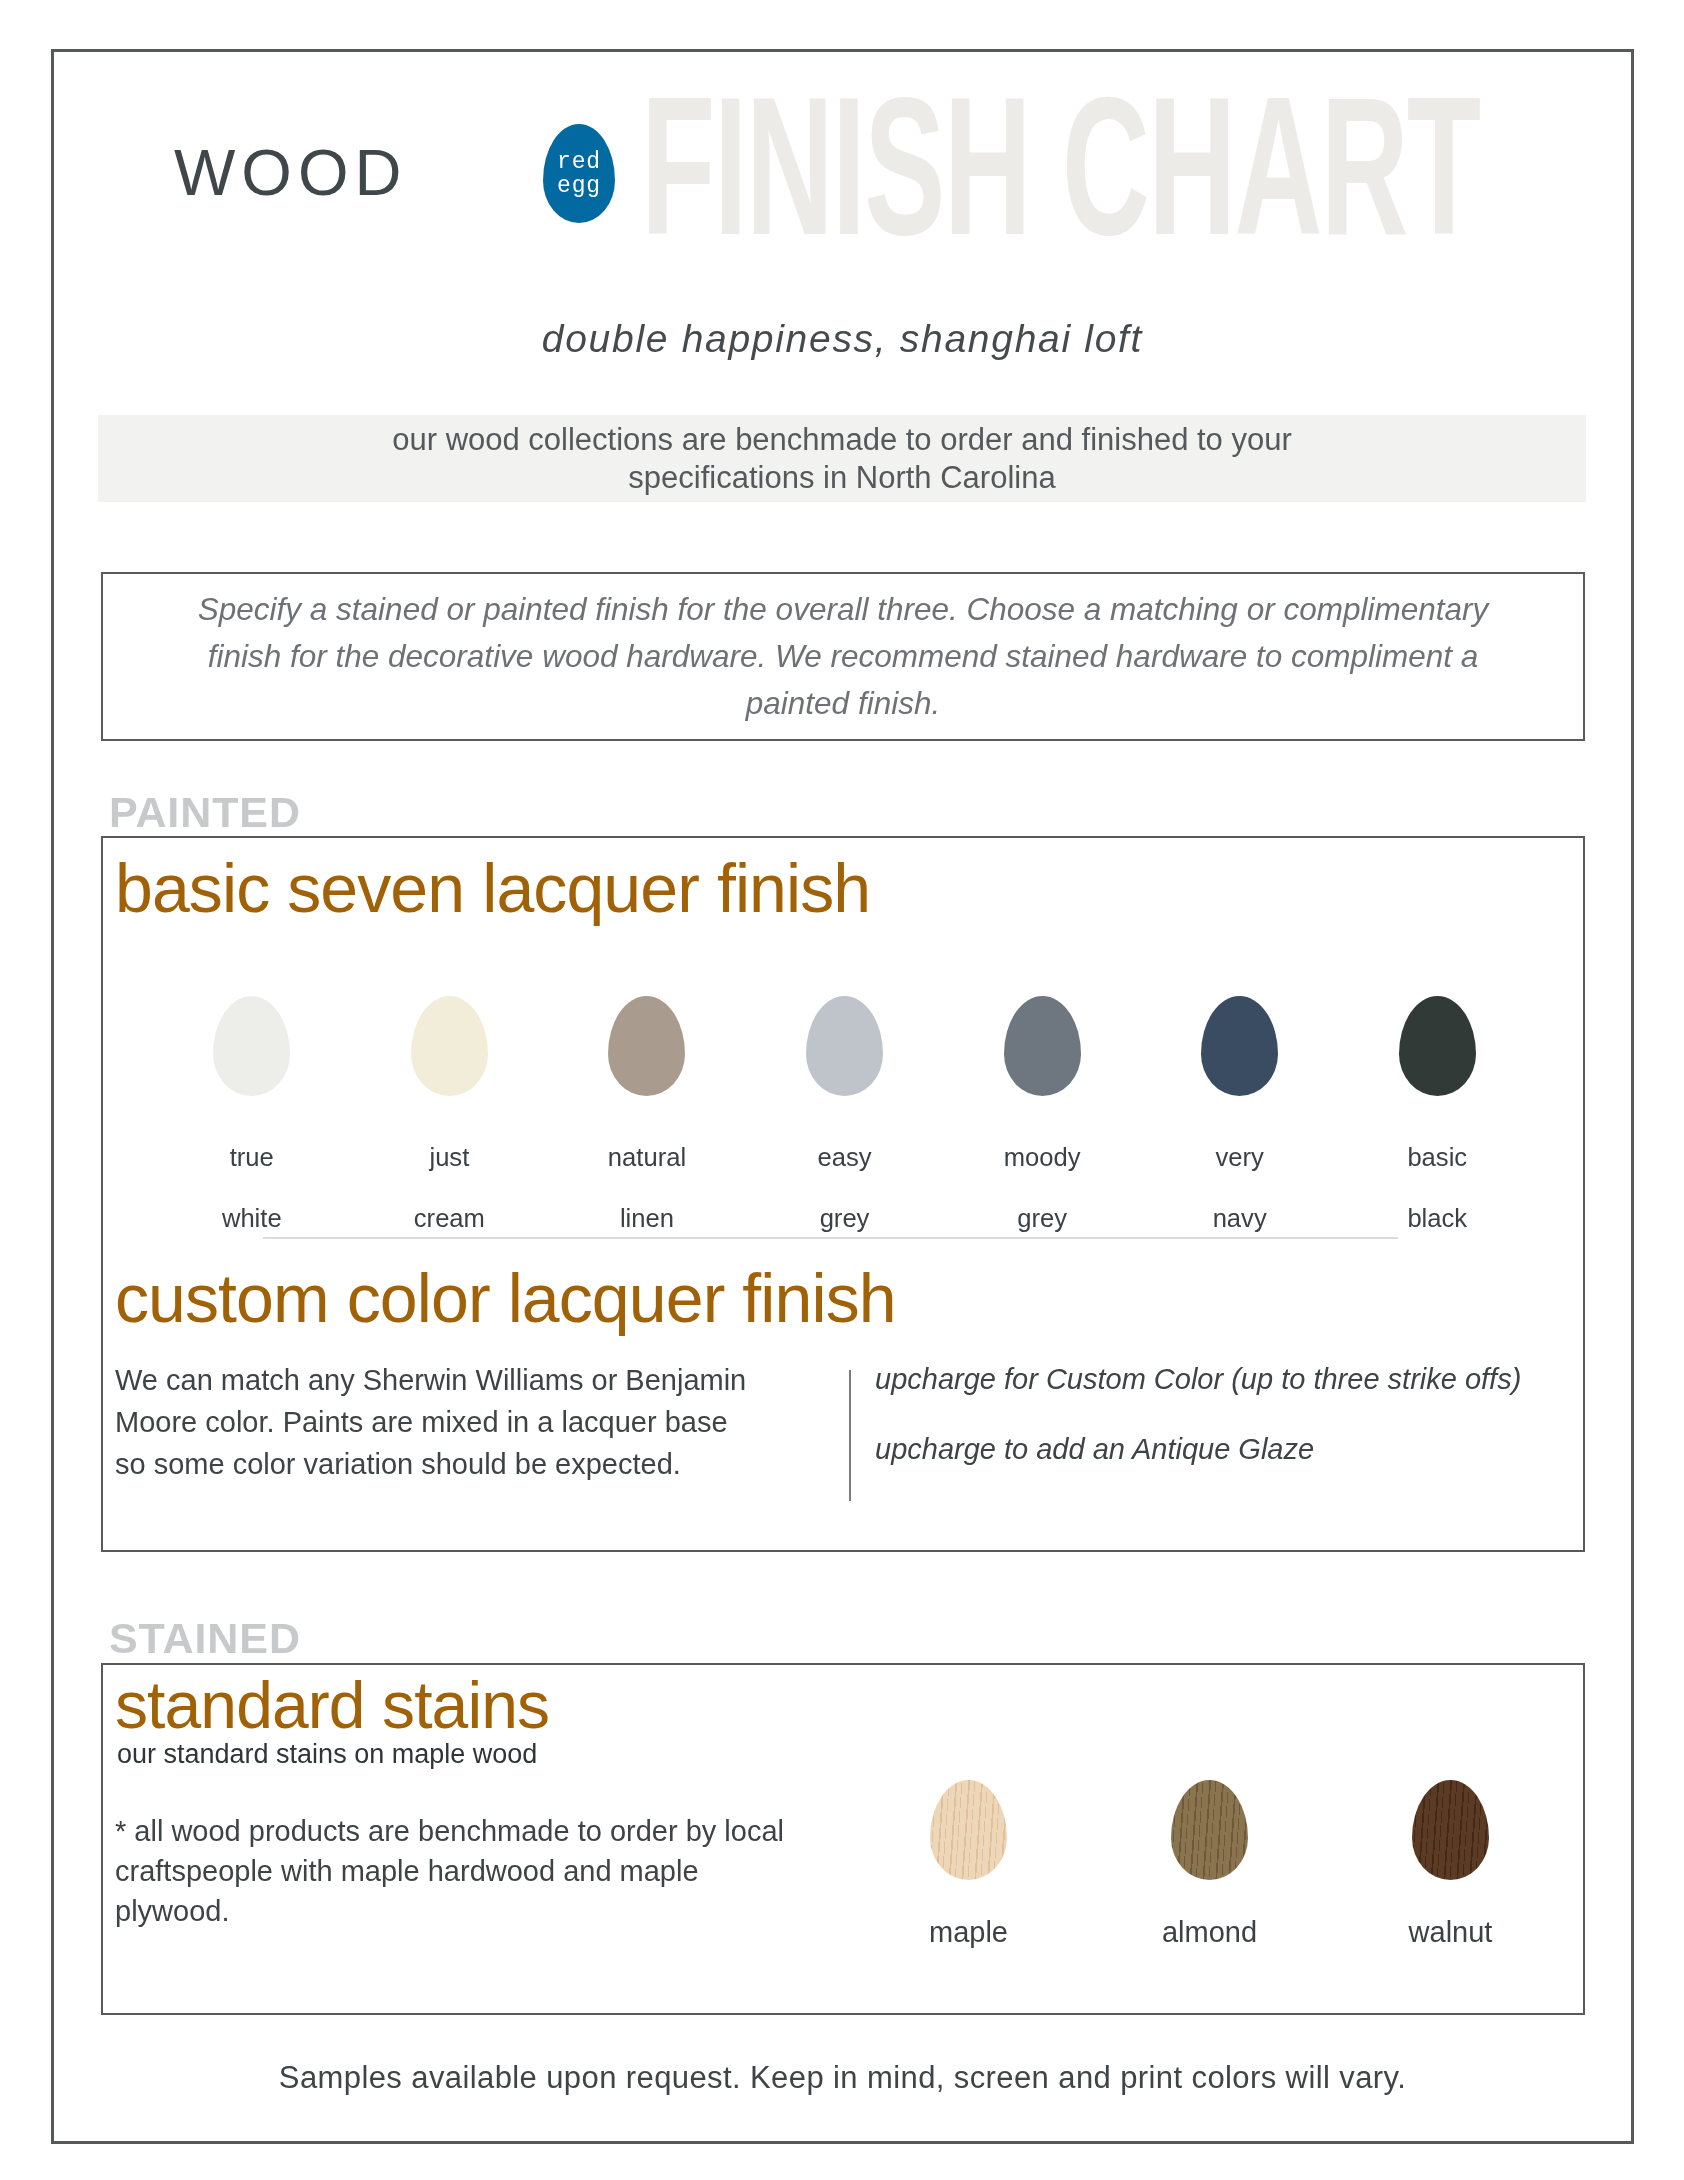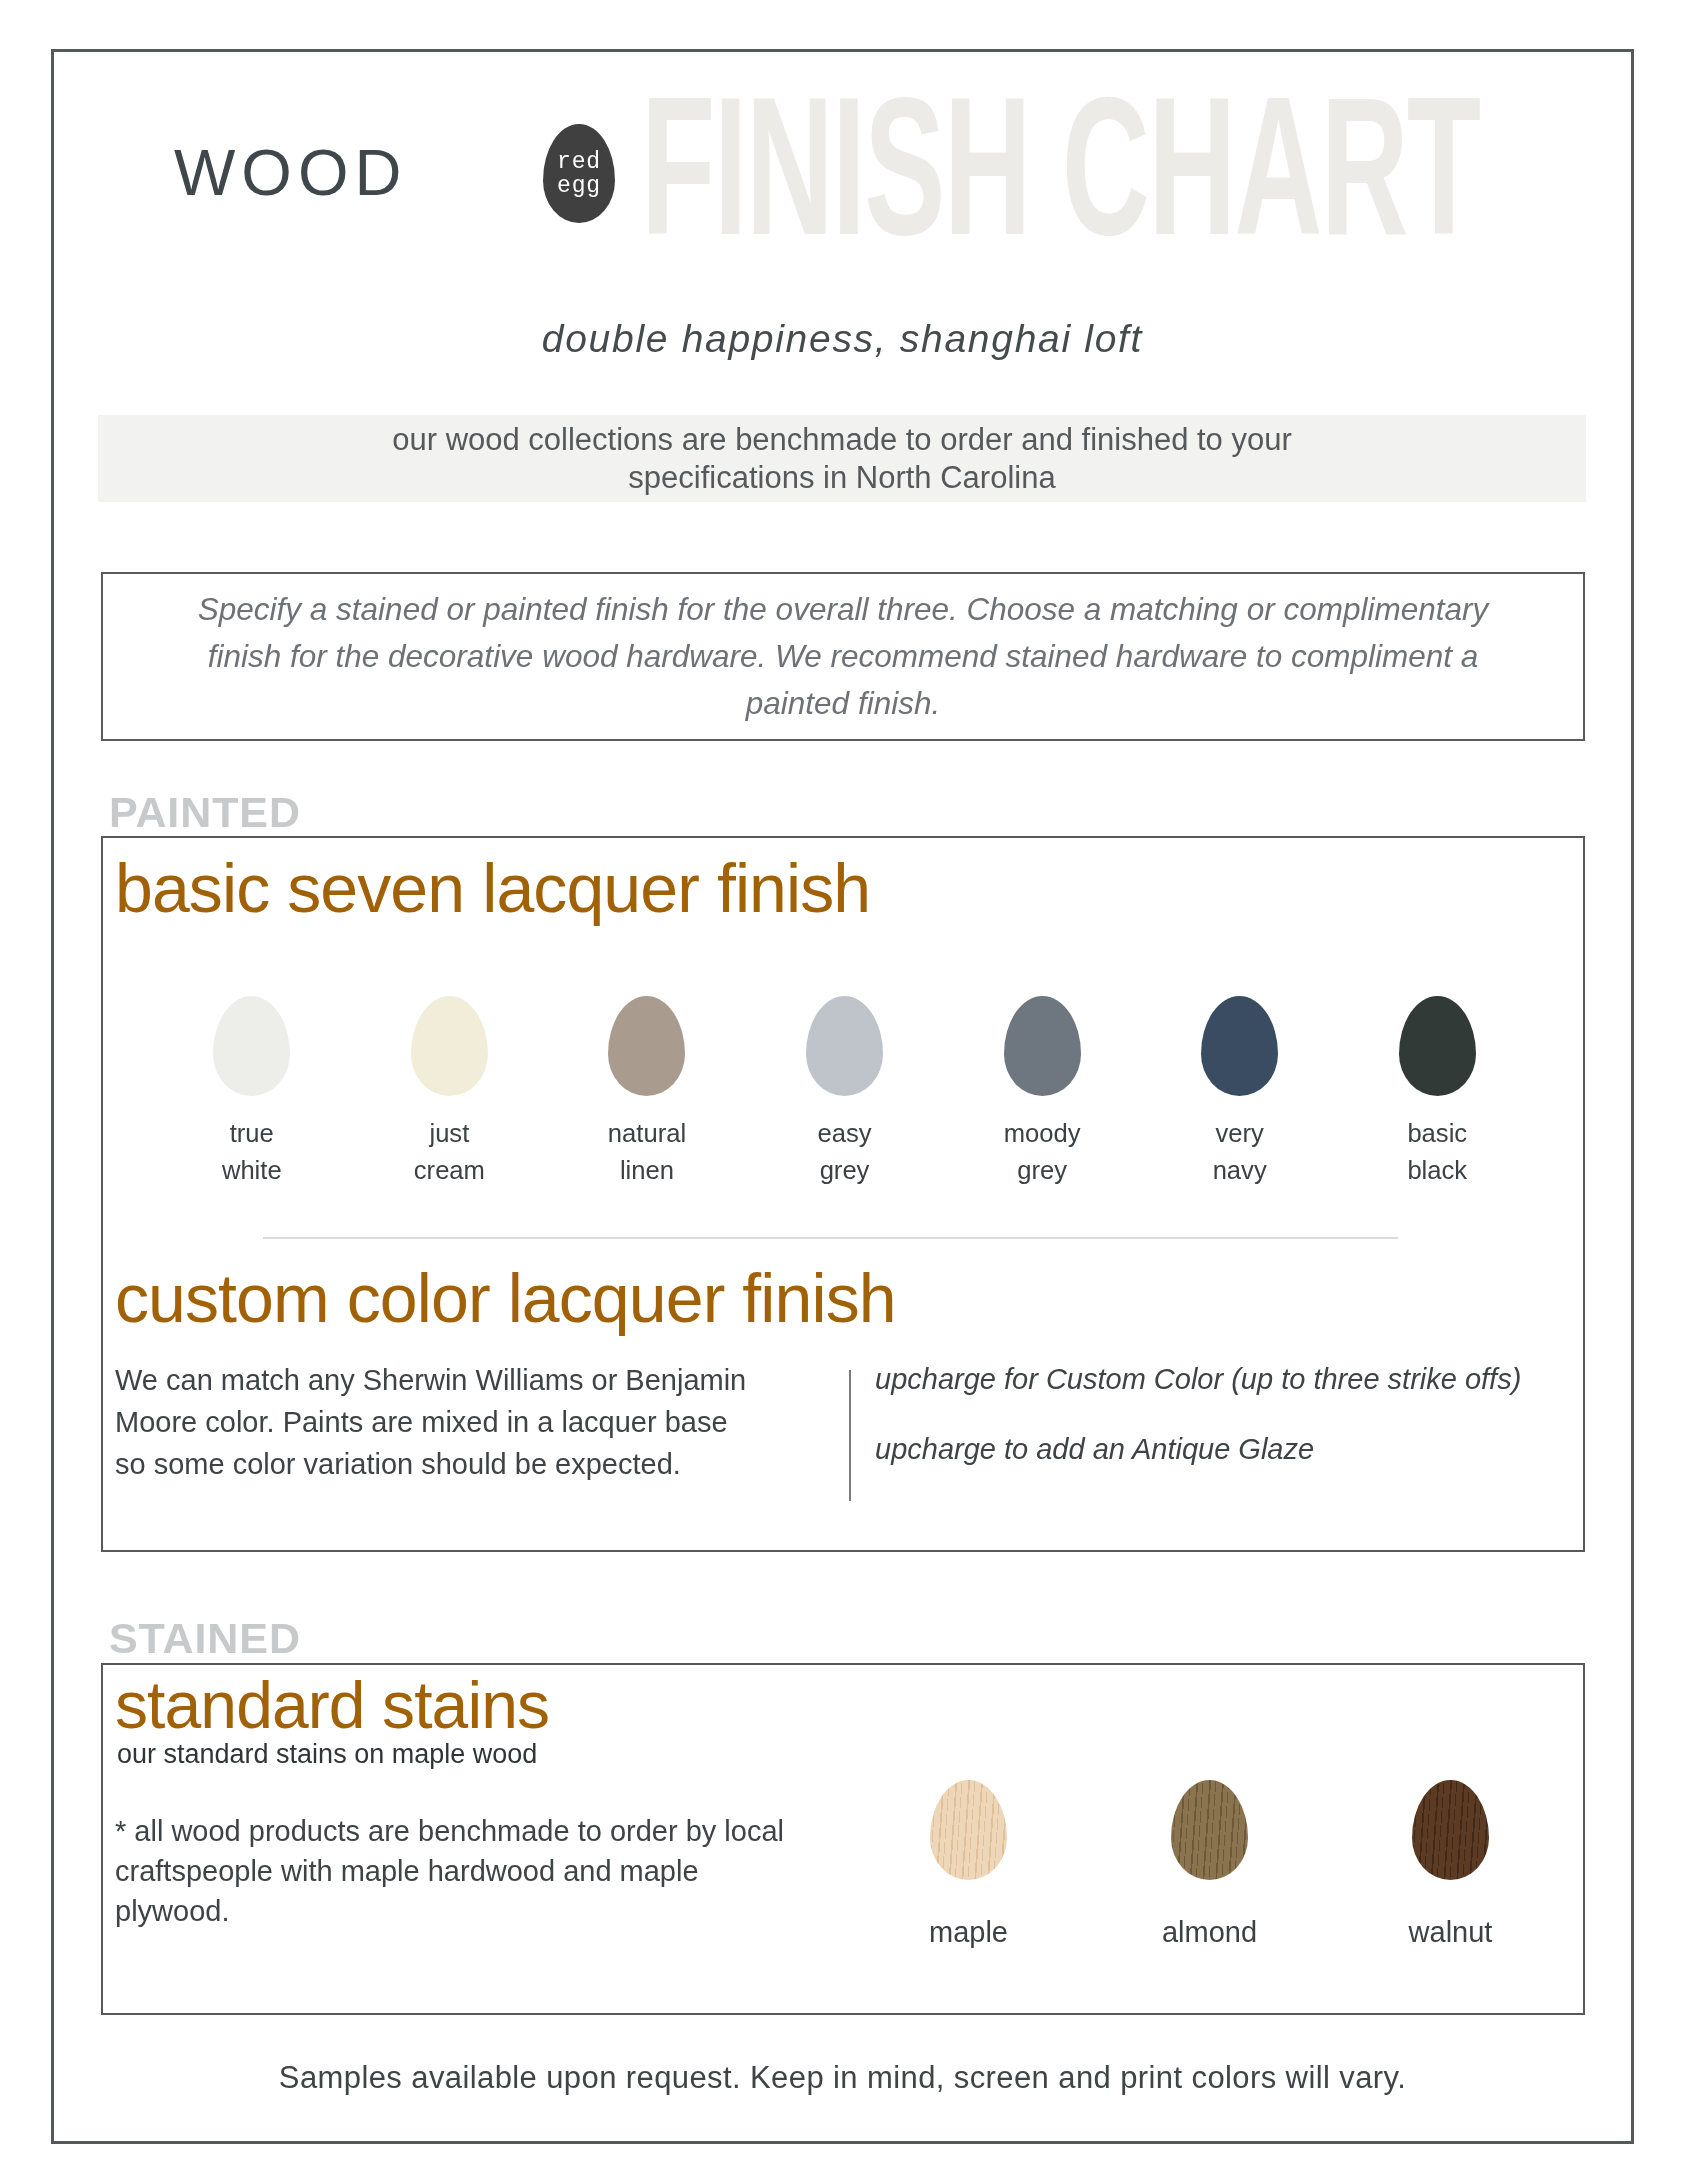--- a/index.html
+++ b/index.html
@@ -36,21 +36,21 @@
   .painted-box{left:101px;top:836px;width:1484px;height:716px;border:2.6px solid #58595b;box-sizing:border-box;}
   .stained-box{left:101px;top:1663px;width:1484px;height:352px;border:2.6px solid #58595b;box-sizing:border-box;}
 
   .h-big{font-size:68px;line-height:1.06;letter-spacing:-0.9px;color:#a16207;white-space:nowrap;}
   .h-basic{left:115px;top:852px;}
   .h-custom{left:115px;top:1262px;}
   .h-stains{left:115px;top:1671px;font-size:66px;}
 
   .egg{border-radius:50% 50% 50% 50% / 58% 58% 42% 42%;}
   .paint-row{left:153px;top:996px;width:1383px;display:flex;}
-  .paint-cell{width:198px;display:flex;flex-direction:column;align-items:center;}
+  .paint-cell{width:198px;display:flex;flex-direction:column;align-items:center;gap:24px;}
   .paint-cell .egg{width:77px;height:100px;}
   .swl{font-size:25.6px;line-height:37px;color:#3b4144;text-align:center;}
   .swl.first{margin-top:19px;}
 
   .divider{left:263px;top:1237px;width:1135px;height:1.7px;background:#d9dcde;}
 
   .custom-note{left:115px;top:1359px;width:639px;font-size:29px;line-height:42px;color:#3e4346;}
   .vbar{left:849px;top:1370px;width:1.7px;height:131px;background:#7a7c7e;}
   .upcharges{left:875px;top:1359px;width:681px;font-size:29px;line-height:41px;color:#3e4346;font-style:italic;}
   .upcharge-item + .upcharge-item{margin-top:29px;}
@@ -68,21 +68,21 @@
 
   .footer{left:0;top:2060px;width:1685px;text-align:center;font-size:31px;letter-spacing:0.4px;color:#3f4447;}
 </style>
 </head>
 <body>
 
 <div id="page">
   <div class="abs frame"></div>
 
   <div class="abs brand">WOOD</div>
-  <div class="abs logo-egg" style="background-color: #404040;">
+  <div class="abs logo-egg" style="background-color: #0369a1;">
     <div class="ln">red</div>
     <div class="ln">egg</div>
   </div>
   <div class="abs big-title">FINISH CHART</div>
 
   <div class="abs subtitle">double happiness, shanghai loft</div>
 
   <div class="abs banner">
     <div class="banner-text">our wood collections are benchmade to order and finished to your specifications in North Carolina</div>
   </div>

